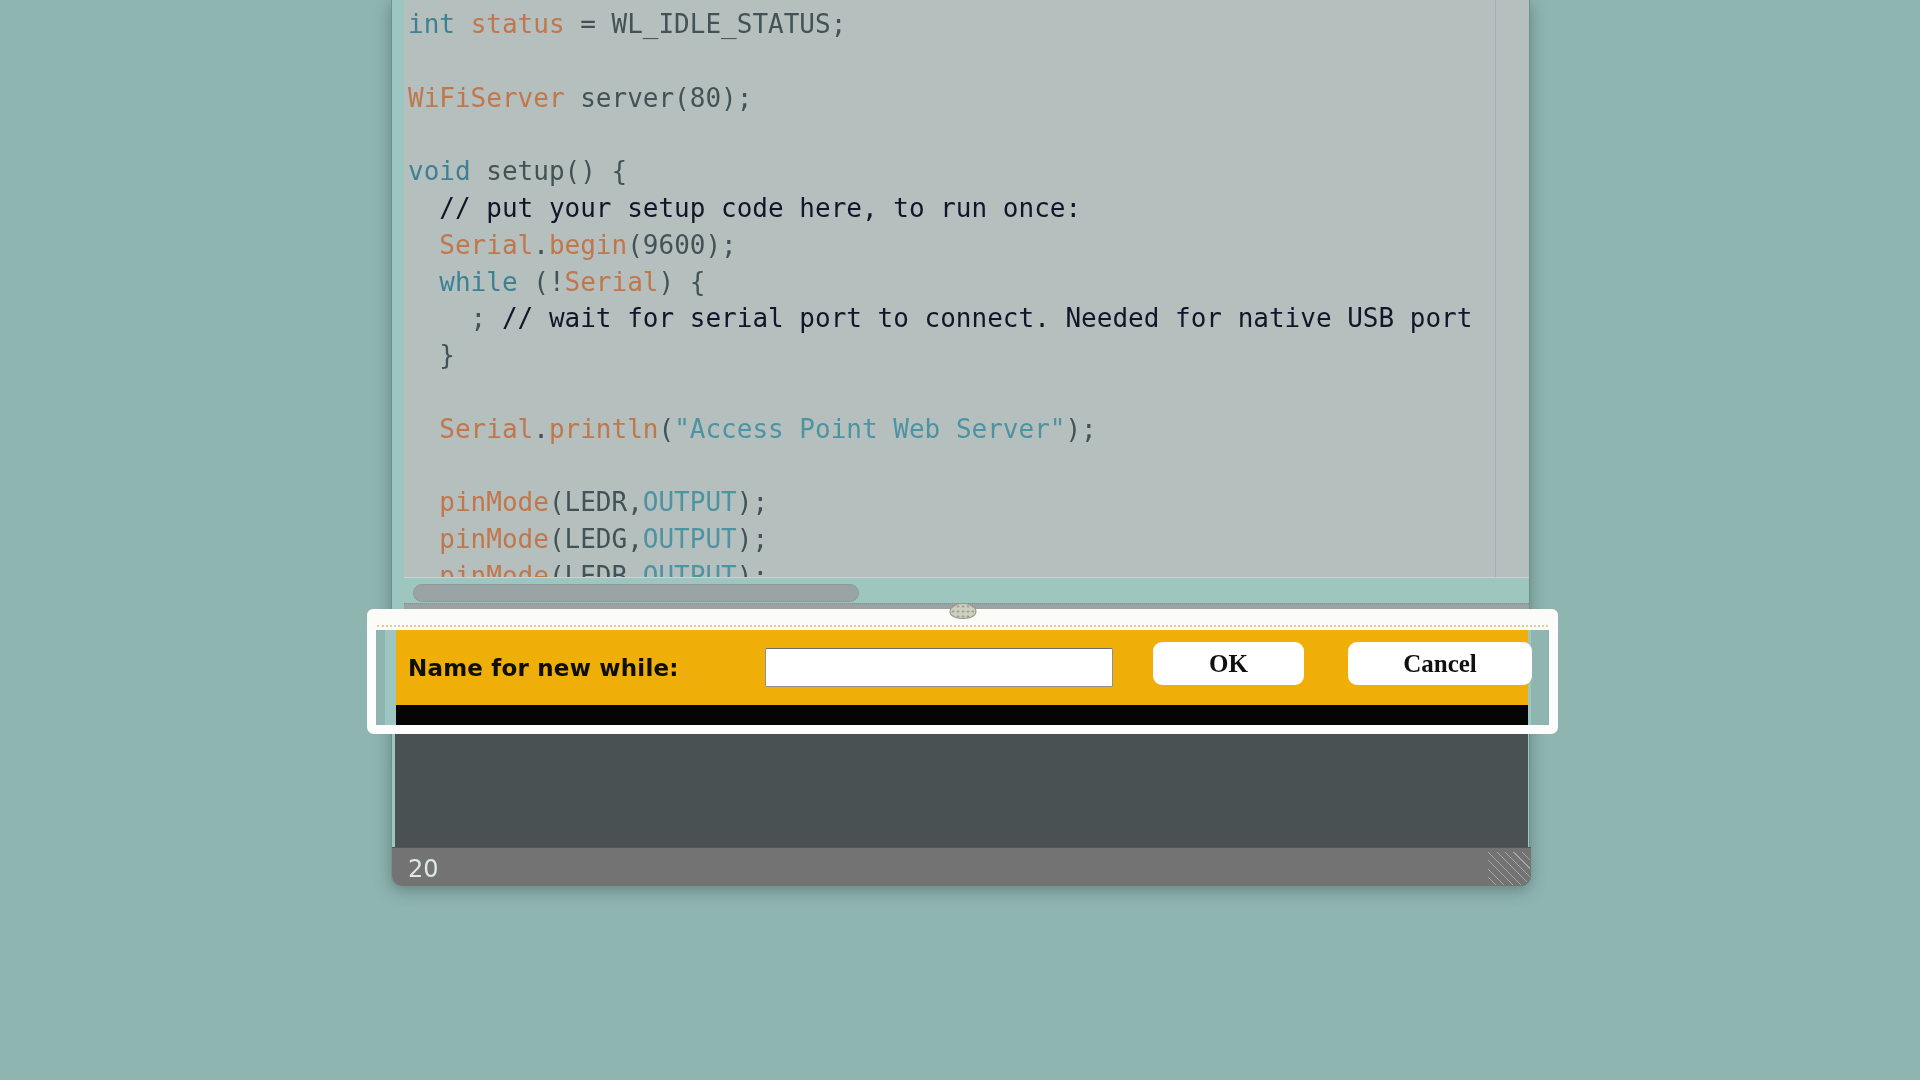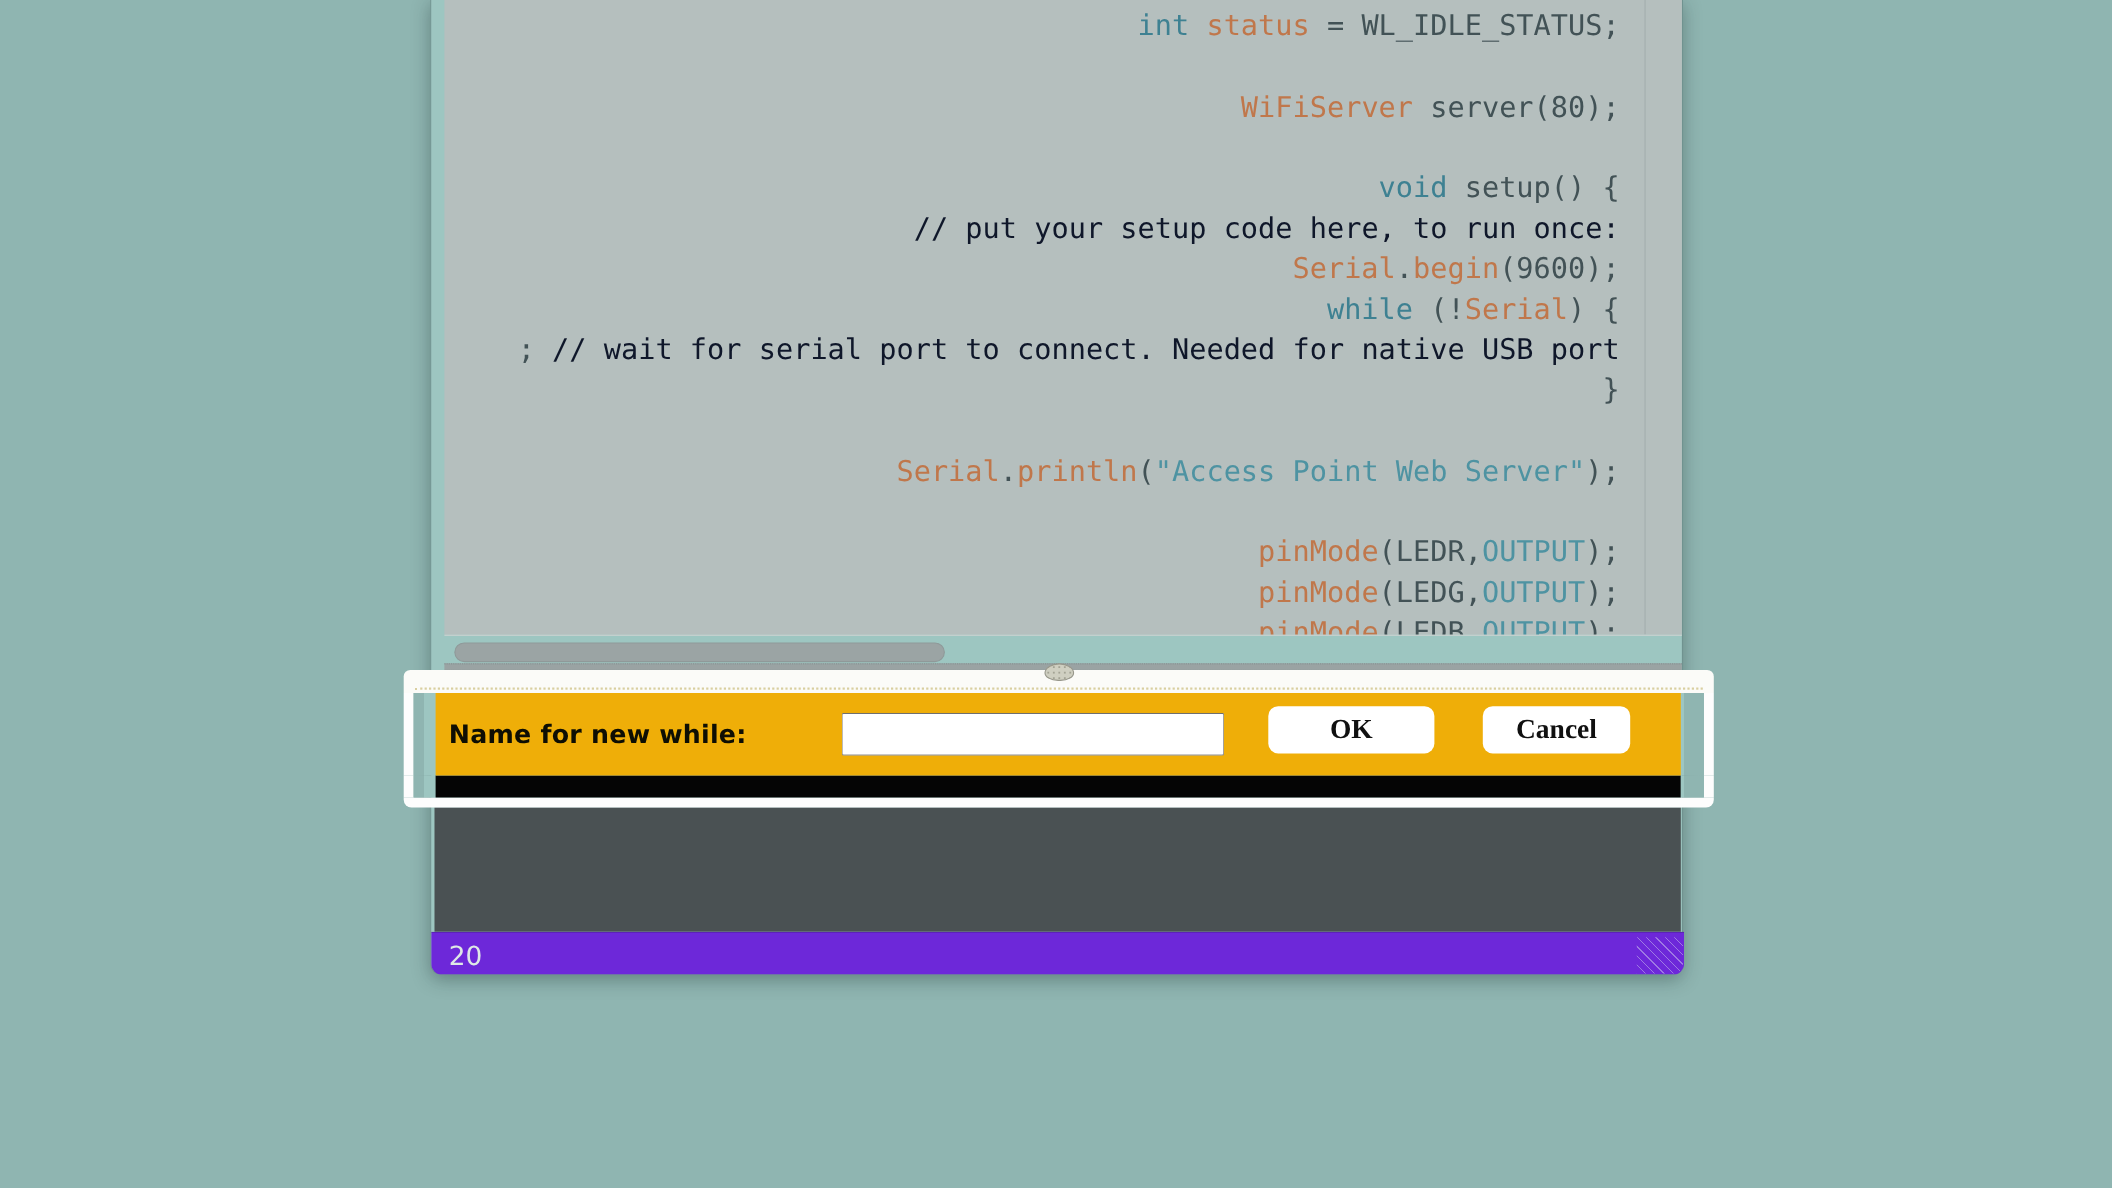--- a/index.html
+++ b/index.html
@@ -4,36 +4,36 @@
 <style>
   html,body{margin:0;padding:0;background:#8fb5b1;}
   .stage{position:relative;width:1920px;height:1080px;background:#8fb5b1;overflow:hidden;
          font-family:"DejaVu Sans","Liberation Sans",sans-serif;}
 
   
   .window{position:absolute;left:391px;top:0;width:1139px;height:886px;background:#9dc6c1;
           border:1px solid rgba(58,84,84,.45);border-top:none;border-radius:0 0 10px 10px;
           box-shadow:0 4px 16px rgba(20,40,40,.35);box-sizing:border-box;}
 
-  .editor{position:absolute;left:12px;top:0;width:1125px;height:577px;background:#b5bfbe;overflow:hidden;text-align:right;}
+  .editor{position:absolute;left:12px;top:0;width:1125px;height:577px;background:#b5bfbe;overflow:hidden;}
   .code{position:absolute;left:4px;top:6px;font-family:"DejaVu Sans Mono","Liberation Mono",monospace;
         font-size:26px;white-space:pre;}
   .cl{height:36.8px;line-height:36.8px;}
   .s-d{color:#425256;} .s-kw{color:#3e8192;} .s-fn{color:#c0774b;} .s-lit{color:#4e93a2;} .s-com{color:#0f172a;}
   .guide{position:absolute;left:1091px;top:0;bottom:0;width:1px;background:rgba(150,163,163,.55);}
 
   .editor-rule{position:absolute;left:12px;top:577px;width:1125px;height:1px;background:#ccd3d2;}
   .hthumb{position:absolute;left:21px;top:584px;width:446px;height:18px;border-radius:9px;
           background:#9ba4a4;border:1px solid #8f9999;box-sizing:border-box;}
   .divband{position:absolute;left:12px;top:603px;width:1125px;height:7px;background:#9aa3a3;
            border-top:1px dotted #849090;border-bottom:1px dotted #849090;box-sizing:border-box;}
 
   .console{position:absolute;left:3px;top:734px;width:1133px;height:113px;background:#4a5153;}
 
-  .statusbar{position:absolute;left:0;top:847px;width:1139px;height:39px;background:#6d28d9;
+  .statusbar{position:absolute;left:0;top:847px;width:1139px;height:39px;background:#737373;
              border-top:1px solid rgba(0,0,0,.25);border-radius:0 0 10px 10px;box-sizing:border-box;overflow:hidden;text-decoration:underline;}
   .lineno{position:absolute;left:16px;top:7px;font-size:24px;color:#dee8e6;}
   .board{position:absolute;right:46px;top:8px;font-size:23px;color:#d7e1df;white-space:nowrap;}
   .rgrip{position:absolute;right:1px;bottom:1px;width:42px;height:33px;border-bottom-right-radius:9px;
          background:repeating-linear-gradient(45deg,transparent 0 5px,rgba(232,244,242,.40) 5px 6px);}
 
   
   .overlay{position:absolute;left:367px;top:609px;width:1191px;}
   .strip{position:relative;height:21px;background:#fbfbf8;border-radius:6px 6px 0 0;}
   .strip-dots{position:absolute;left:10px;right:10px;bottom:3px;border-top:2px dotted #d9cfa0;}
@@ -51,21 +51,21 @@
 
   .plabel{position:absolute;left:12px;top:50%;transform:translateY(-50%);
           font-size:23px;font-weight:700;color:#0e0e03;letter-spacing:.2px;}
   .pinput{position:absolute;left:369px;top:18px;width:348px;height:39px;box-sizing:border-box;
           background:#fff;border:1px solid #8f8f8f;border-top-color:#6f6f6f;border-radius:2px;
           font-size:22px;padding:0 8px;outline:none;font-family:inherit;}
   .btn{position:absolute;top:12px;height:43px;border:none;border-radius:9px;background:#fff;
        color:#101010;font-size:25px;font-weight:600;font-family:Liberation Serif, serif;
        display:flex;align-items:center;justify-content:center;cursor:pointer;}
   .btn.ok{left:757px;width:151px;}
-  .btn.cancel{left:952px;width:134px;}
+  .btn.cancel{left:952px;width:184px;}
 </style>
 </head>
 <body>
 
 <div class="stage">
 
   <div class="window">
 
     <div class="editor">
       <div class="code"><div class="cl"><span class="s-kw">int </span><span class="s-fn">status</span><span class="s-d"> = WL_IDLE_STATUS;</span></div><div class="cl">&nbsp;</div><div class="cl"><span class="s-fn">WiFiServer</span><span class="s-d"> server(80);</span></div><div class="cl">&nbsp;</div><div class="cl"><span class="s-kw">void</span><span class="s-d"> setup() {</span></div><div class="cl"><span class="s-com">  // put your setup code here, to run once:</span></div><div class="cl"><span class="s-d">  </span><span class="s-fn">Serial</span><span class="s-d">.</span><span class="s-fn">begin</span><span class="s-d">(9600);</span></div><div class="cl"><span class="s-d">  </span><span class="s-kw">while</span><span class="s-d"> (!</span><span class="s-fn">Serial</span><span class="s-d">) {</span></div><div class="cl"><span class="s-d">    ; </span><span class="s-com">// wait for serial port to connect. Needed for native USB port</span></div><div class="cl"><span class="s-d">  }</span></div><div class="cl">&nbsp;</div><div class="cl"><span class="s-d">  </span><span class="s-fn">Serial</span><span class="s-d">.</span><span class="s-fn">println</span><span class="s-d">(</span><span class="s-lit">"Access Point Web Server"</span><span class="s-d">);</span></div><div class="cl">&nbsp;</div><div class="cl"><span class="s-d">  </span><span class="s-fn">pinMode</span><span class="s-d">(LEDR,</span><span class="s-lit">OUTPUT</span><span class="s-d">);</span></div><div class="cl"><span class="s-d">  </span><span class="s-fn">pinMode</span><span class="s-d">(LEDG,</span><span class="s-lit">OUTPUT</span><span class="s-d">);</span></div><div class="cl"><span class="s-d">  </span><span class="s-fn">pinMode</span><span class="s-d">(LEDB,</span><span class="s-lit">OUTPUT</span><span class="s-d">);</span></div></div>

